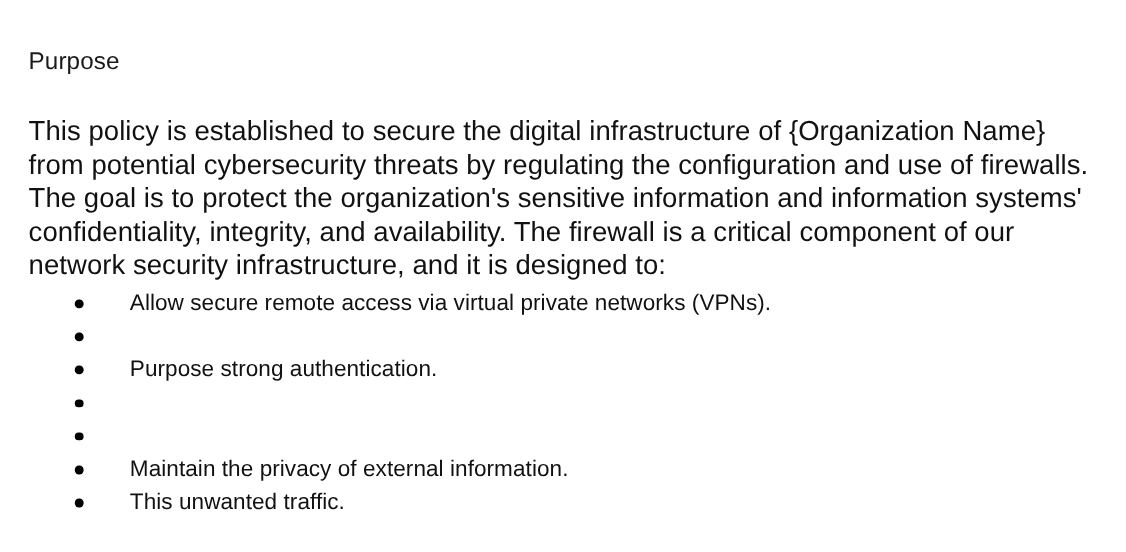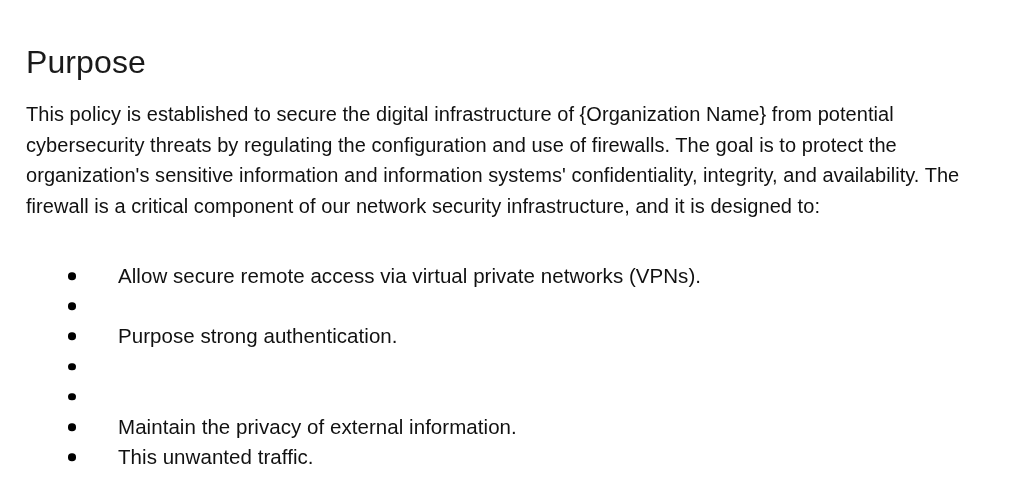--- a/index.html
+++ b/index.html
@@ -21,34 +21,34 @@
     width: 1024px;
     height: 502px;
     box-sizing: border-box;
     padding: 0;
   }
 
   .section-heading {
     position: absolute;
     left: 26px;
     top: 22px;
-    font-size: 32px;
+    font-size: 22px;
     line-height: 38px;
     font-weight: 400;
     letter-spacing: 0.1px;
     color: #1a1a1a;
     white-space: nowrap;
   }
 
   .body-paragraph {
     position: absolute;
     left: 26px;
     top: 79px;
     width: 976px;
-    font-size: 20px;
+    font-size: 25px;
     line-height: 30.6px;
     font-weight: 400;
     color: #111111;
     text-align: left;
     letter-spacing: 0.05px;
   }
 
   .bullet-list {
     position: absolute;
     left: 0;

